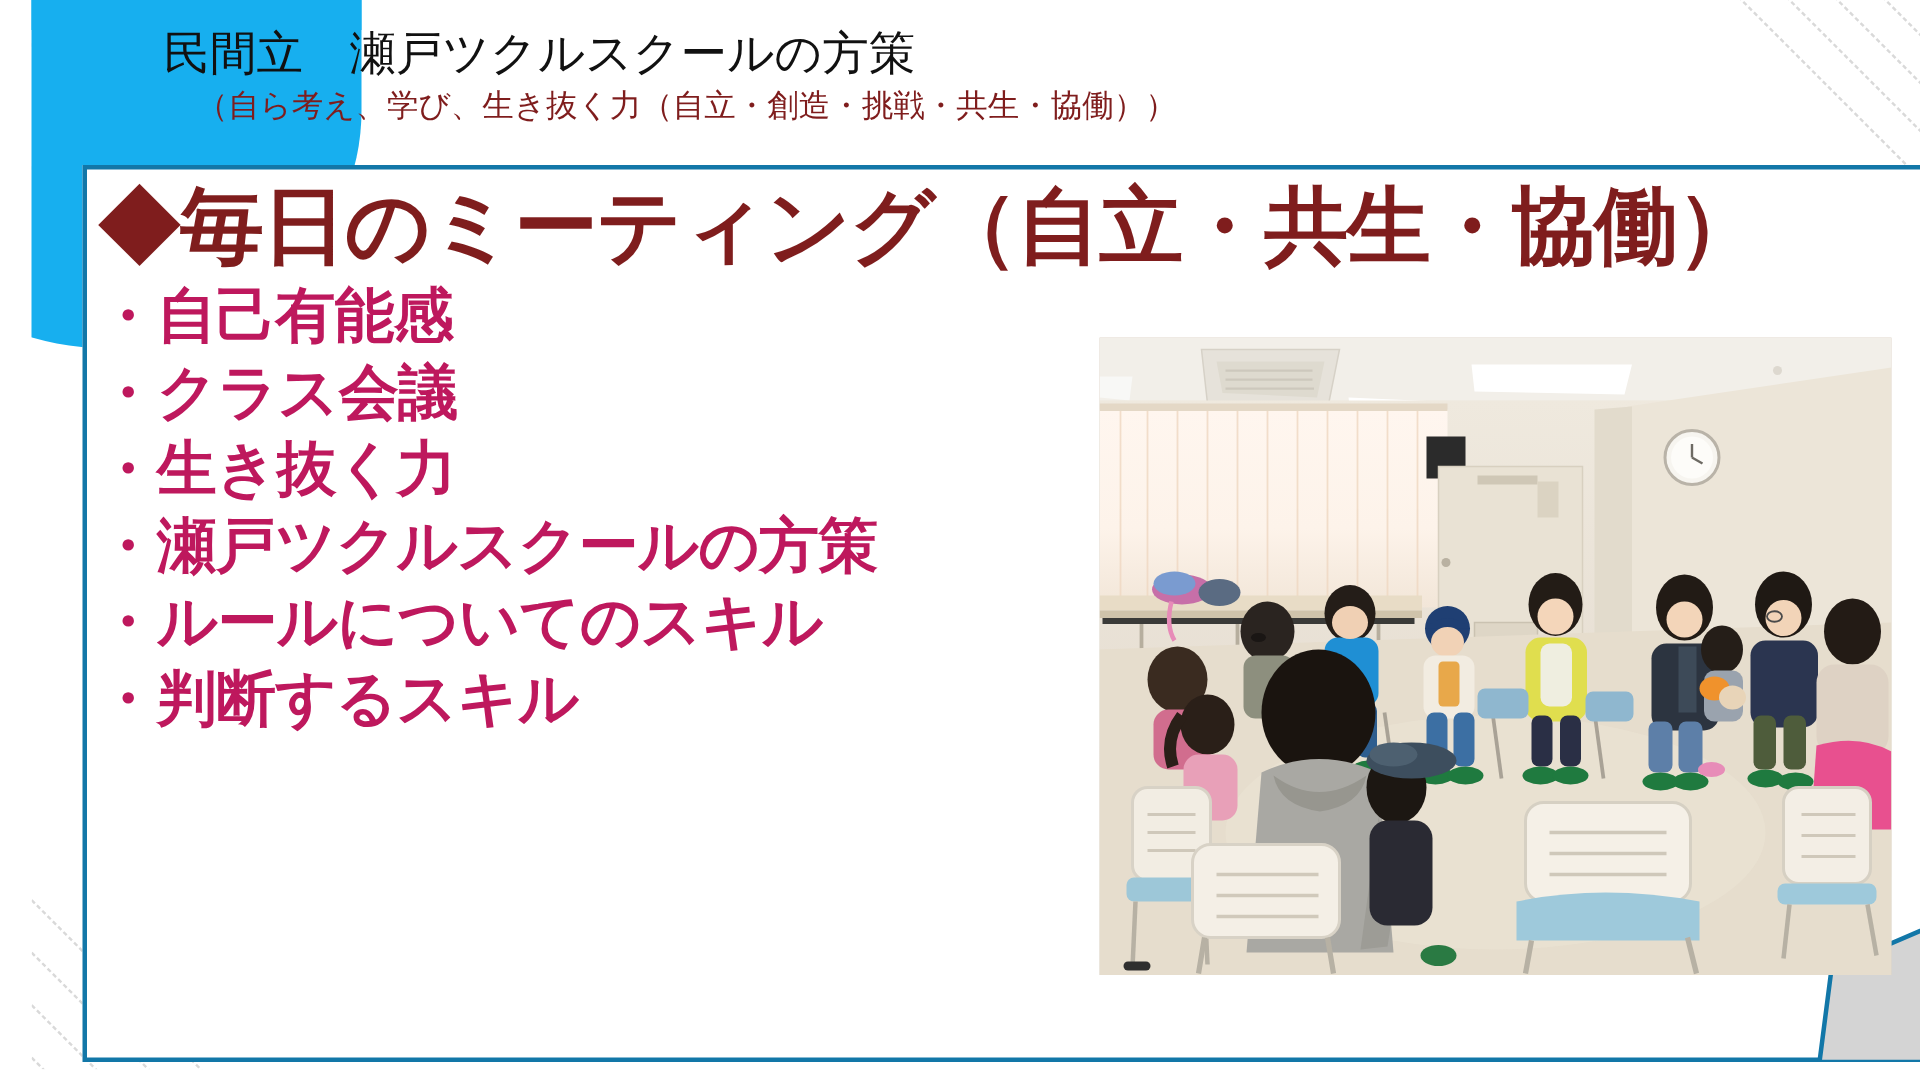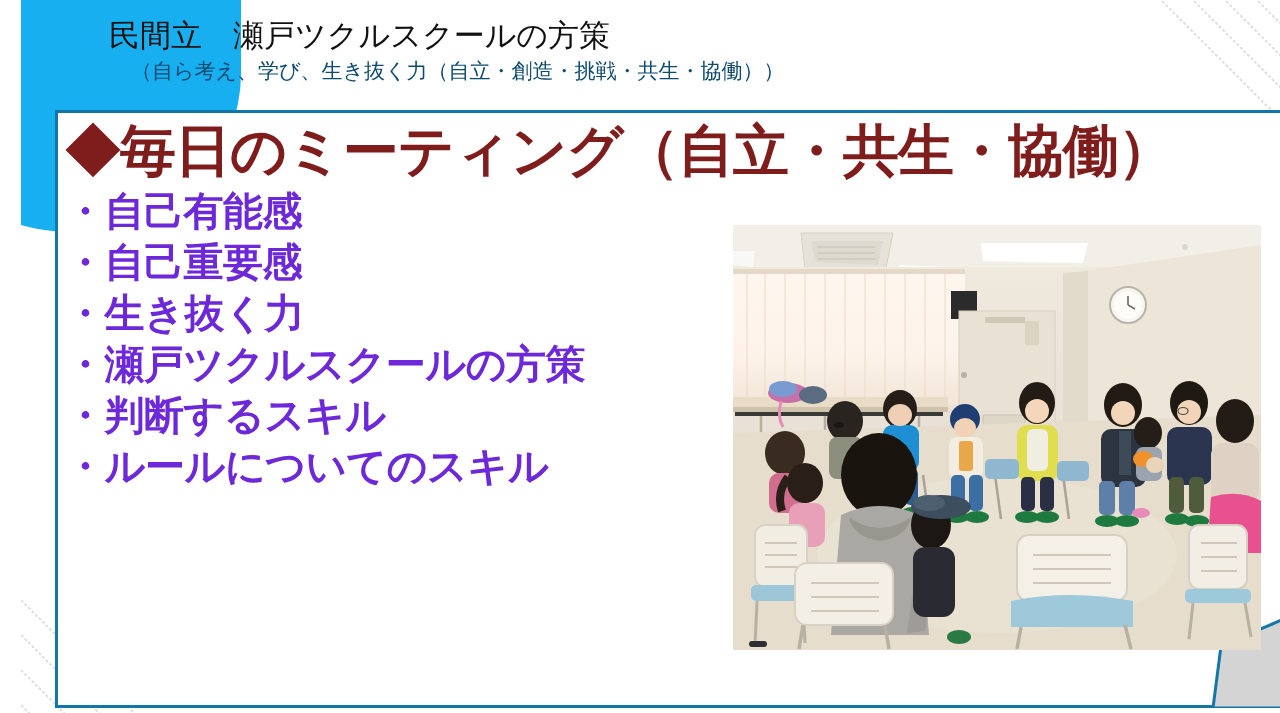--- a/index.html
+++ b/index.html
@@ -64,21 +64,21 @@
     letter-spacing: 0px;
     white-space: nowrap;
     font-weight: 400;
   }
   .hdr-sub {
     position: absolute;
     left: 110px;
     top: 57px;
     font-size: 21px;
     line-height: 27px;
-    color: #0c4a6e;
+    color: #7f1d1d;
     white-space: nowrap;
     font-weight: 400;
   }
 
   
   .content-box {
     position: absolute;
     left: 34px;
     top: 110px;
     width: 1236px;
@@ -120,21 +120,21 @@
     line-height: 68px;
     font-weight: 700;
     color: #000000;
     white-space: nowrap;
     letter-spacing: -1px;
   }
   .line-item {
     font-size: 40px;
     line-height: 51px;
     font-weight: 700;
-    color: #6d28d9;
+    color: #be185d;
     white-space: nowrap;
     letter-spacing: -0.5px;
   }
 
   
   .photo {
     position: absolute;
     left: 712px;
     top: 225px;
     width: 528px;
@@ -184,25 +184,25 @@
 
   <div class="content-box">
     <svg class="fold" width="92" height="92" viewBox="0 0 92 92" aria-hidden="true">
       <polygon points="92,0 92,92 14,92 22,30" fill="#d4d4d4" stroke="#1277a8" stroke-width="3"></polygon>
     </svg>
   </div>
 
   <div class="body-text">
     <div class="line-main">◆毎日のミーティング（自立・共生・協働）</div>
     <div class="line-item">・自己有能感</div>
-    <div class="line-item">・自己重要感</div>
+    <div class="line-item">・クラス会議</div>
     <div class="line-item">・生き抜く力</div>
     <div class="line-item">・瀬戸ツクルスクールの方策</div>
+    <div class="line-item">・ルールについてのスキル</div>
     <div class="line-item">・判断するスキル</div>
-    <div class="line-item">・ルールについてのスキル</div>
   </div>
 
   <div class="photo">
     <svg width="528" height="425" viewBox="0 0 528 425" aria-hidden="true">
       <defs>
         <linearGradient id="wallG" x1="0" y1="0" x2="0" y2="1">
           <stop offset="0%" stop-color="#efe9de"></stop>
           <stop offset="100%" stop-color="#e3dace"></stop>
         </linearGradient>
         <linearGradient id="curtainG" x1="0" y1="0" x2="0" y2="1">

